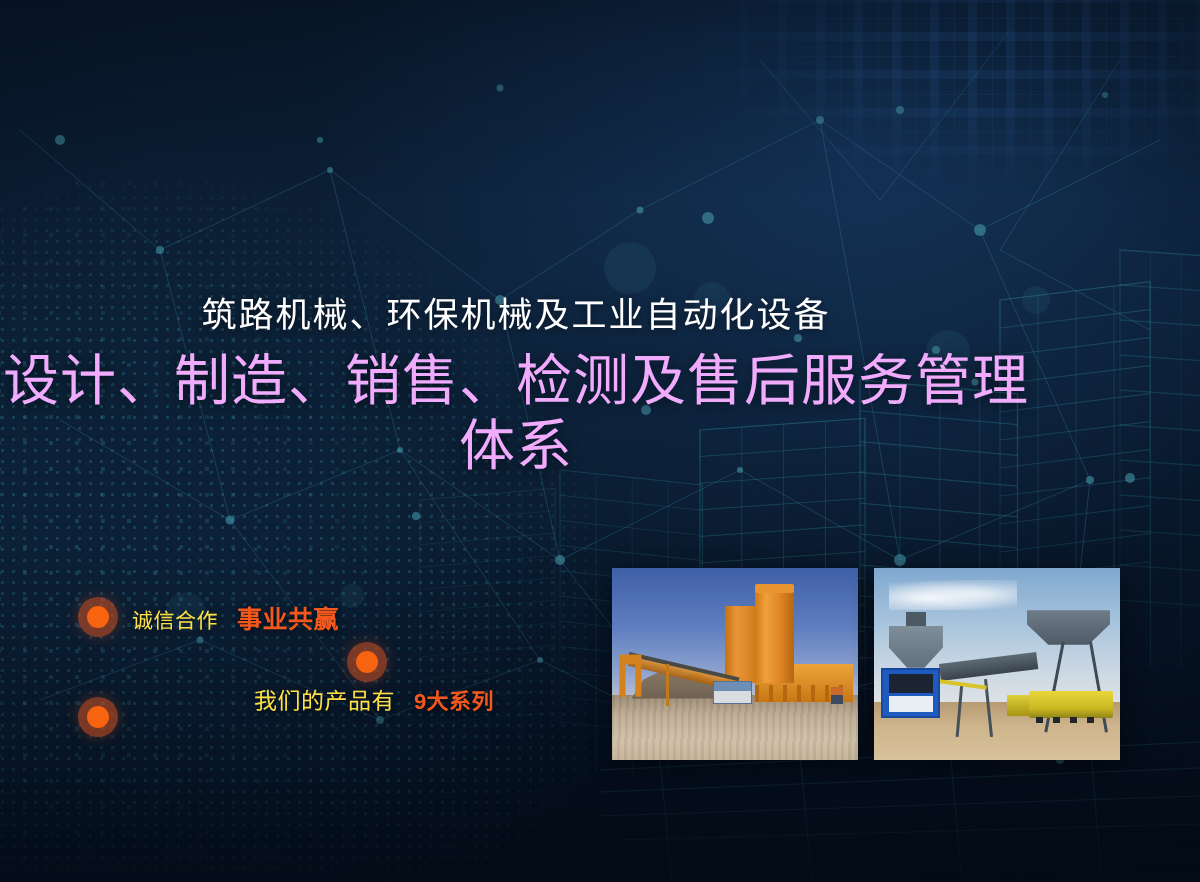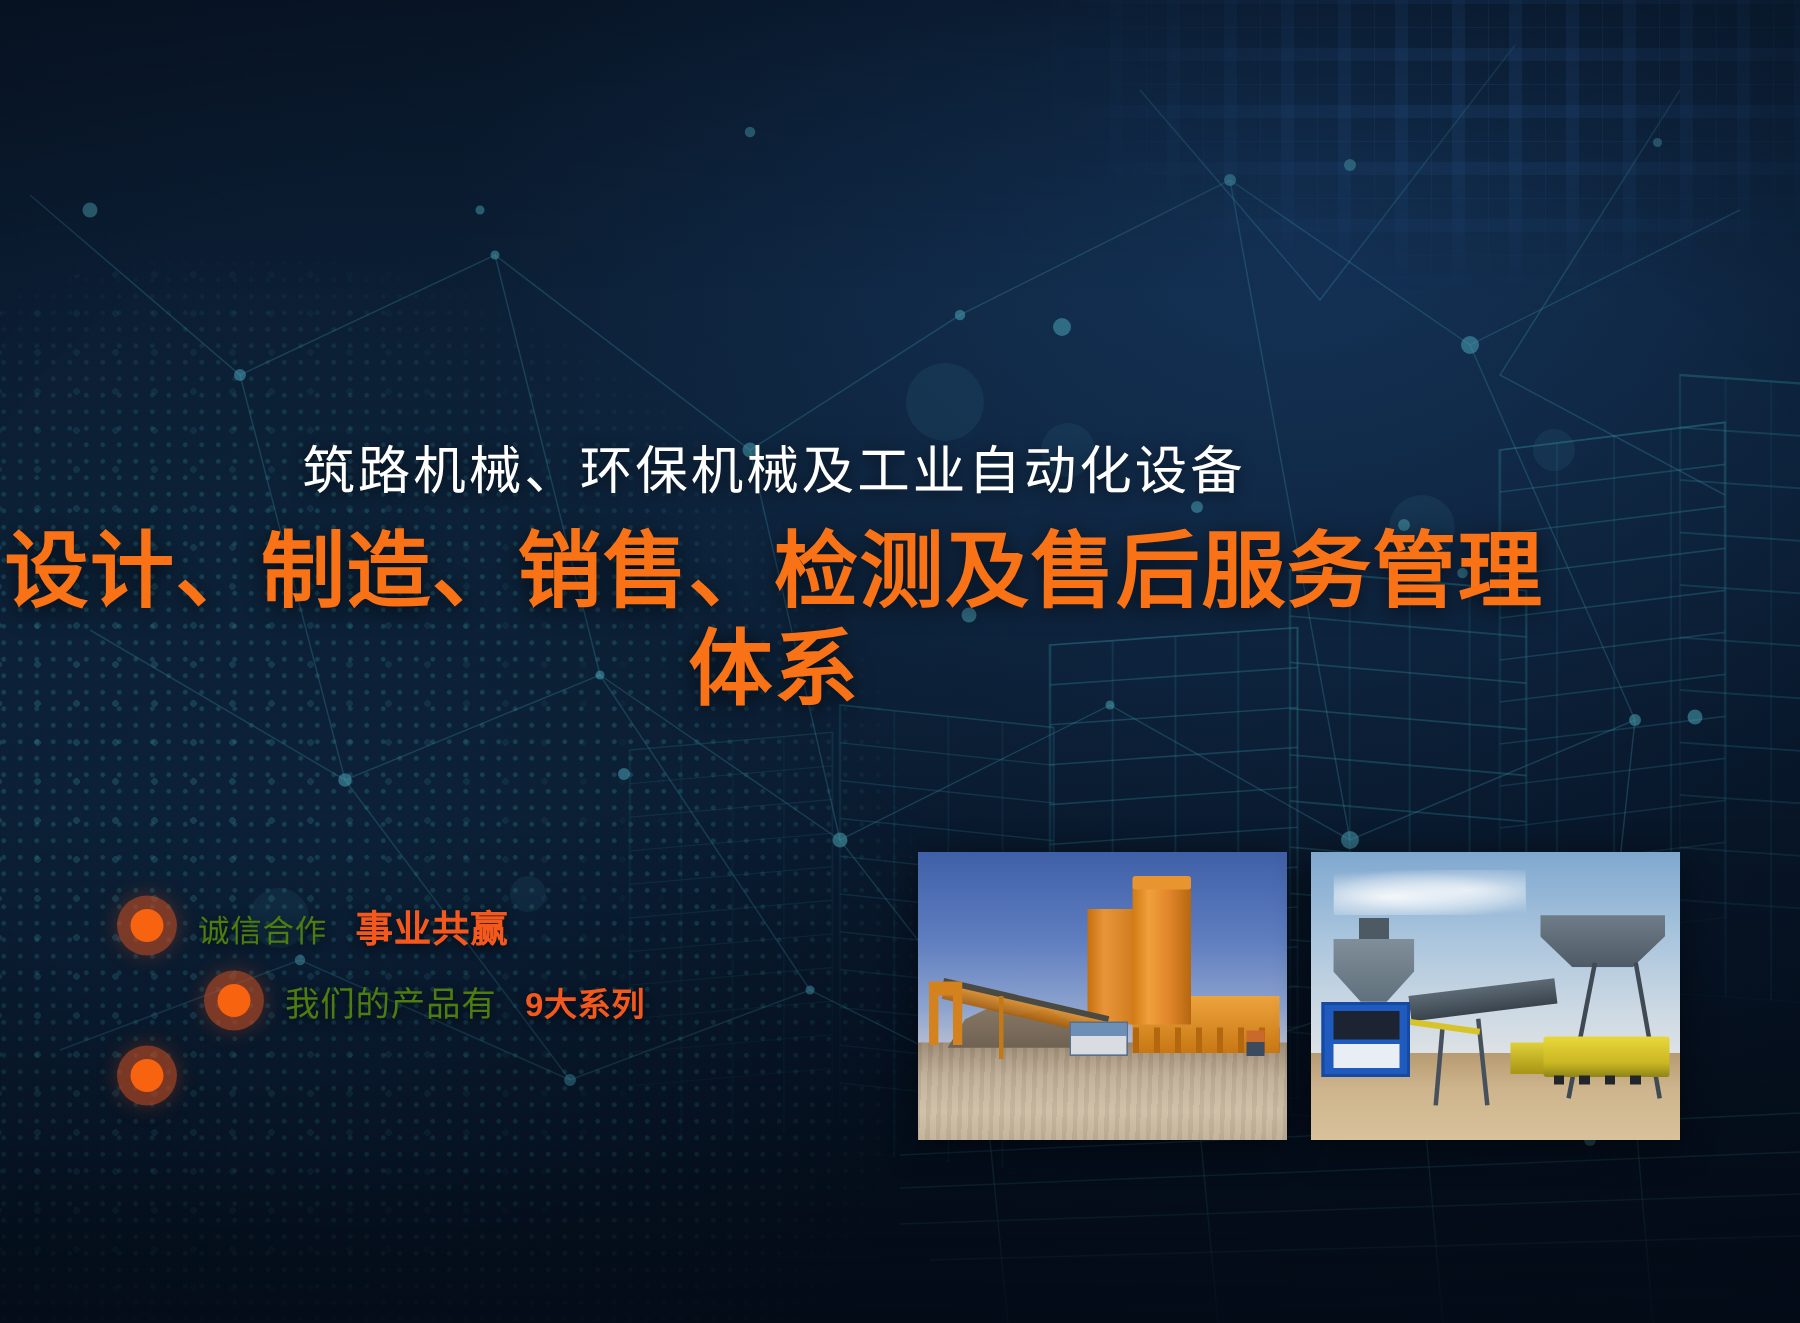--- a/index.html
+++ b/index.html
@@ -76,46 +76,46 @@
 
   
   .headings{position:absolute;left:0;top:295px;width:1032px;text-align:center;}
   .subtitle{
     font-size:35px;line-height:1.15;color:#ffffff;font-weight:400;
     letter-spacing:2px;
     text-shadow:0 2px 10px rgba(0,0,0,.55);
   }
   .title{
     margin-top:14px;
-    font-size:56px;line-height:1.15;color:#f97316;font-weight:bold;
+    font-size:56px;line-height:1.15;color:#f0abfc;font-weight:normal;
     letter-spacing:1px;
     text-shadow:0 3px 14px rgba(0,0,0,.6);
   }
 
   
   .bullets{position:absolute;left:78px;top:592px;width:520px;}
   .bullet{display:flex;align-items:center;height:50px;}
   .bullet.b1{margin-left:0px;}
-  .bullet.b2{margin-left:58px;}
+  .bullet.b2{margin-left:58px;flex-direction:column;}
   .bullet.b3{margin-left:0px;}
 
   .dot{
     position:relative;flex:0 0 auto;
     width:40px;height:40px;border-radius:50%;
     background:rgba(193,78,35,.62);
     box-shadow:0 0 14px rgba(240,90,24,.28);
   }
   .dot i{
     position:absolute;left:9px;top:9px;width:22px;height:22px;
     border-radius:50%;background:#f8630f;display:block;
   }
 
   .btext{margin-left:14px;white-space:nowrap;display:flex;align-items:baseline;}
   .btext .plain{
-    color:#4d7c0f;font-size:21px;font-weight:400;letter-spacing:.5px;
+    color:#fde047;font-size:21px;font-weight:400;letter-spacing:.5px;
     text-shadow:0 2px 7px rgba(0,0,0,.6);
   }
   .btext .hi{
     color:#f5581c;font-weight:bold;margin-left:19px;letter-spacing:.5px;
     text-shadow:0 2px 7px rgba(0,0,0,.6);
   }
   .b1 .plain{font-size:21px;}
   .b1 .hi{font-size:25px;}
   .b2 .plain{font-size:23px;}
   .b2 .hi{font-size:22px;}

